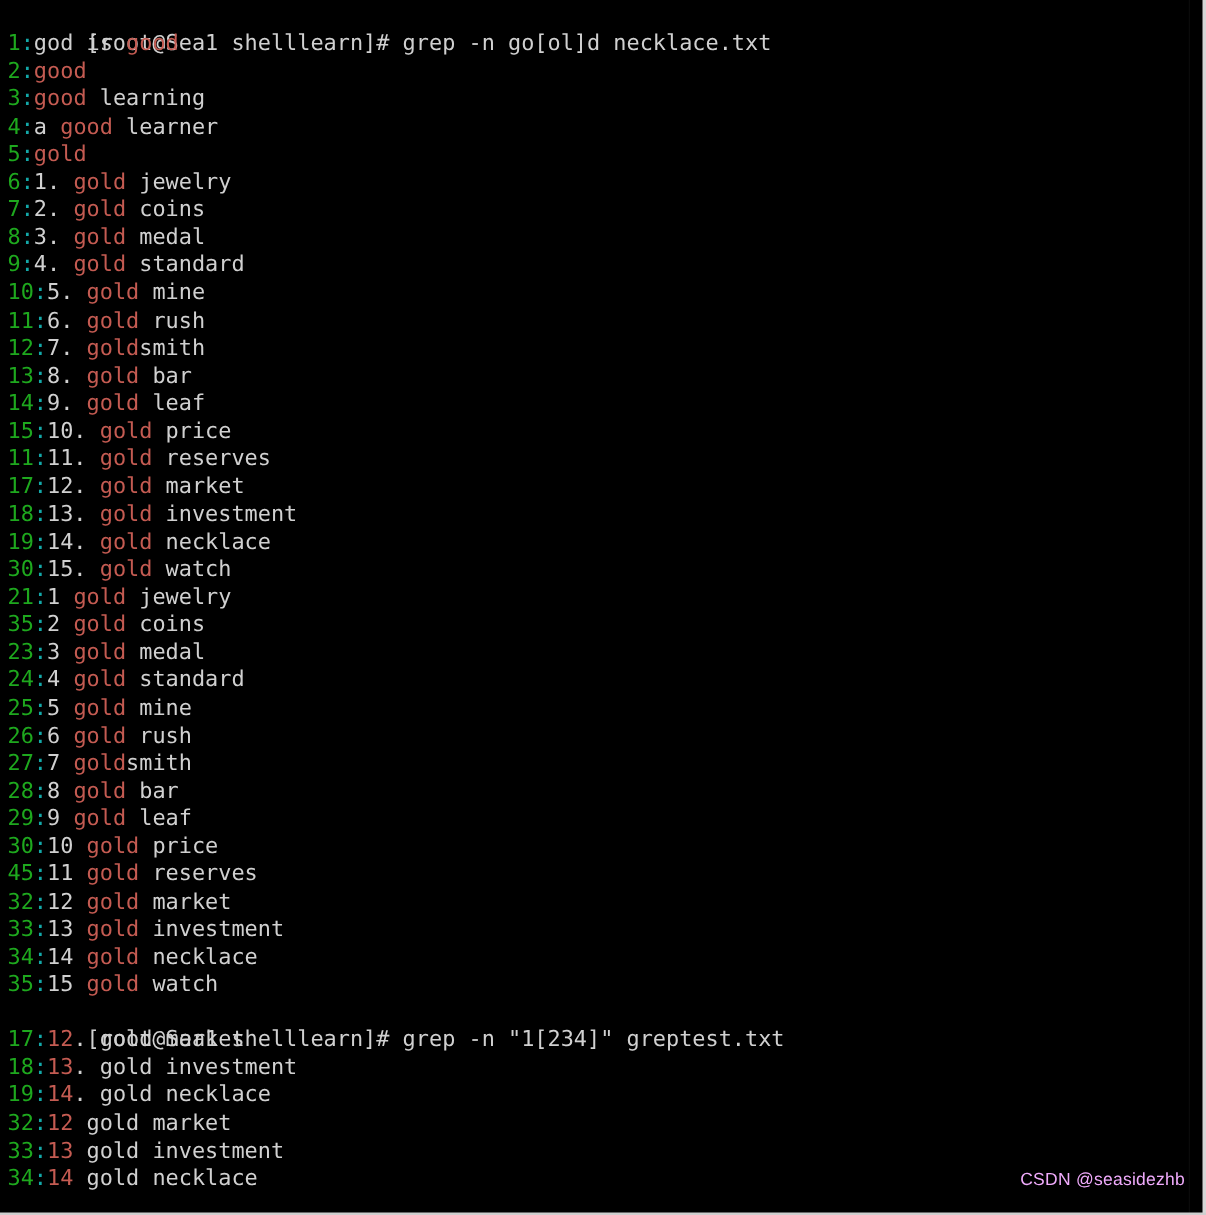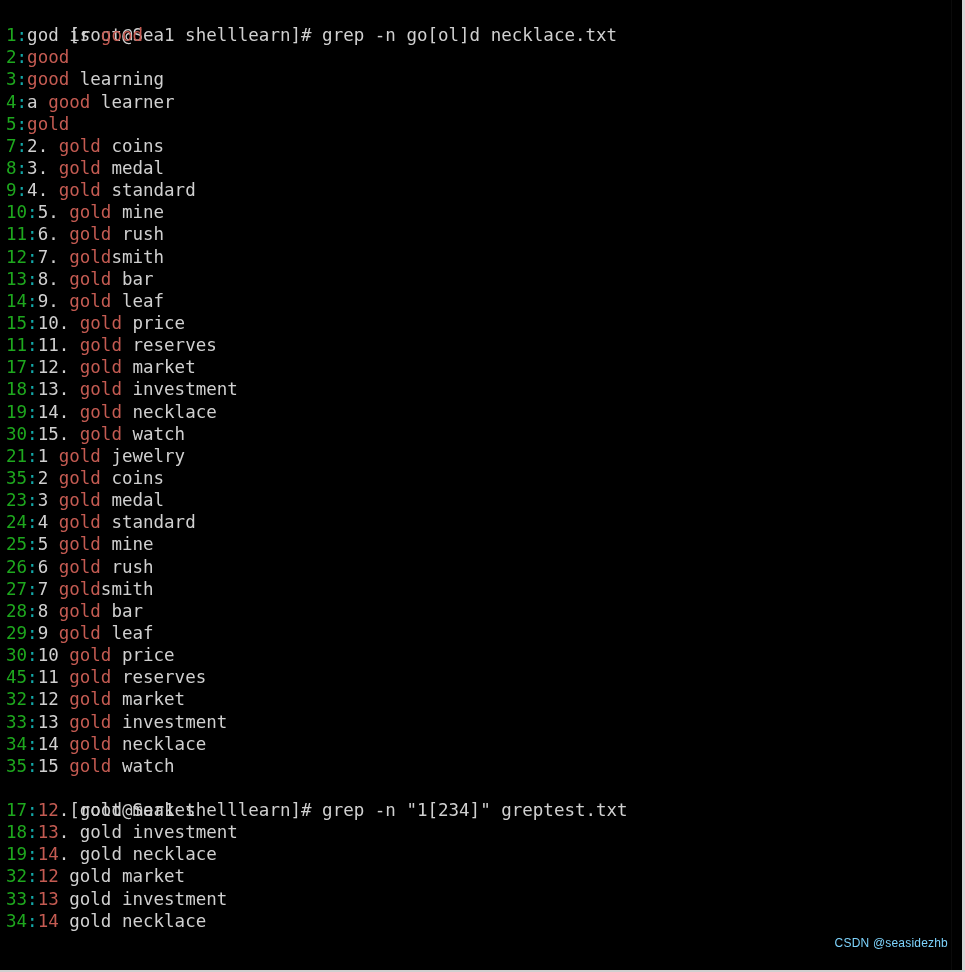--- a/index.html
+++ b/index.html
@@ -66,23 +66,23 @@
     width: 965px;
     height: 2px;
     background: #cfcfcf;
   }
 
   
   #watermark {
     position: absolute;
     right: 17px;
     bottom: 18px;
-    color: #7dd3fc;
+    color: #f0abfc;
     font-family: "Liberation Sans", sans-serif;
-    font-size: 12px;
+    font-size: 14px;
     letter-spacing: 0.2px;
     user-select: none;
   }
 </style>
 </head>
 <body>
 
 <div id="terminal-window">
 
   <div id="screen">
@@ -90,20 +90,21 @@
     <div class="line">
       <span class="c-plain">[root@Sea1 shelllearn]# </span><span class="c-plain">grep -n go[ol]d necklace.txt</span>
     </div>
 
     <div id="output-1">
         <div class="line"><span class="c-green">1</span><span class="c-cyan">:</span><span class="c-plain">god is </span><span class="c-red">good</span></div>
         <div class="line"><span class="c-green">2</span><span class="c-cyan">:</span><span class="c-red">good</span></div>
         <div class="line"><span class="c-green">3</span><span class="c-cyan">:</span><span class="c-red">good</span><span class="c-plain"> learning</span></div>
         <div class="line"><span class="c-green">4</span><span class="c-cyan">:</span><span class="c-plain">a </span><span class="c-red">good</span><span class="c-plain"> learner</span></div>
         <div class="line"><span class="c-green">5</span><span class="c-cyan">:</span><span class="c-red">gold</span></div>
+        <div class="line"><span class="c-green">6</span><span class="c-cyan">:</span><span class="c-plain">1. </span><span class="c-red">gold</span><span class="c-plain"> jewelry</span></div>
         <div class="line"><span class="c-green">7</span><span class="c-cyan">:</span><span class="c-plain">2. </span><span class="c-red">gold</span><span class="c-plain"> coins</span></div>
         <div class="line"><span class="c-green">8</span><span class="c-cyan">:</span><span class="c-plain">3. </span><span class="c-red">gold</span><span class="c-plain"> medal</span></div>
         <div class="line"><span class="c-green">9</span><span class="c-cyan">:</span><span class="c-plain">4. </span><span class="c-red">gold</span><span class="c-plain"> standard</span></div>
         <div class="line"><span class="c-green">10</span><span class="c-cyan">:</span><span class="c-plain">5. </span><span class="c-red">gold</span><span class="c-plain"> mine</span></div>
         <div class="line"><span class="c-green">11</span><span class="c-cyan">:</span><span class="c-plain">6. </span><span class="c-red">gold</span><span class="c-plain"> rush</span></div>
         <div class="line"><span class="c-green">12</span><span class="c-cyan">:</span><span class="c-plain">7. </span><span class="c-red">gold</span><span class="c-plain">smith</span></div>
         <div class="line"><span class="c-green">13</span><span class="c-cyan">:</span><span class="c-plain">8. </span><span class="c-red">gold</span><span class="c-plain"> bar</span></div>
         <div class="line"><span class="c-green">14</span><span class="c-cyan">:</span><span class="c-plain">9. </span><span class="c-red">gold</span><span class="c-plain"> leaf</span></div>
         <div class="line"><span class="c-green">15</span><span class="c-cyan">:</span><span class="c-plain">10. </span><span class="c-red">gold</span><span class="c-plain"> price</span></div>
         <div class="line"><span class="c-green">11</span><span class="c-cyan">:</span><span class="c-plain">11. </span><span class="c-red">gold</span><span class="c-plain"> reserves</span></div>

